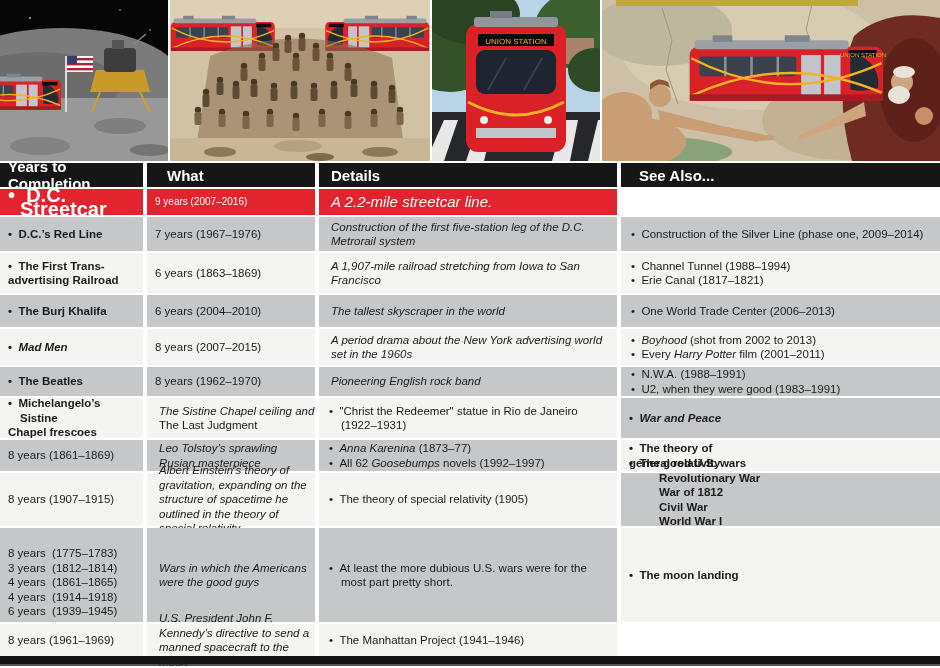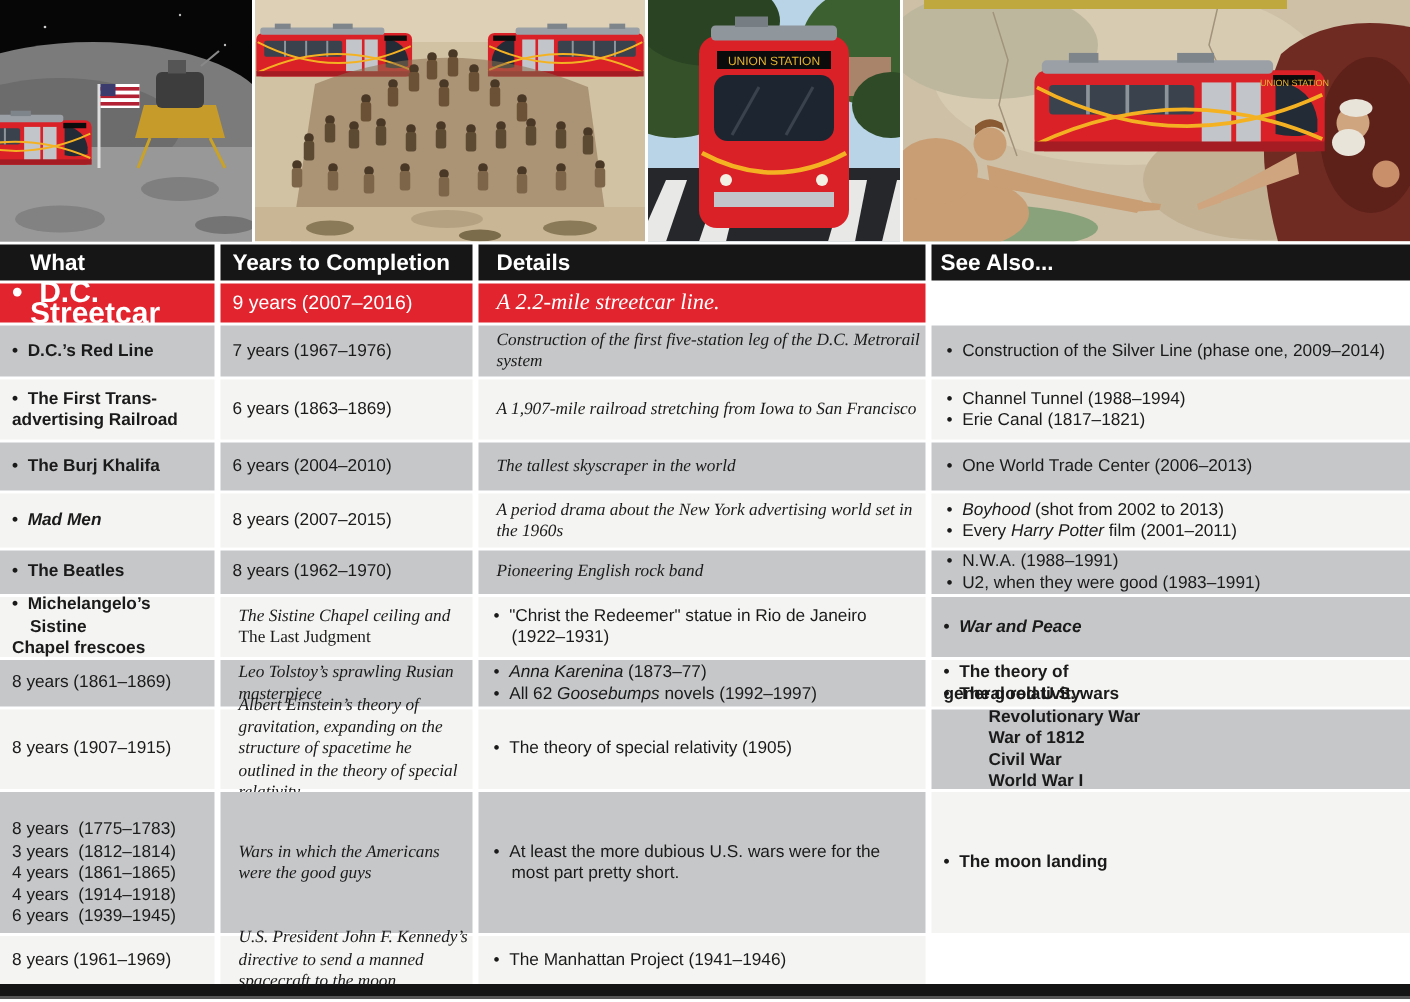--- a/index.html
+++ b/index.html
@@ -12,39 +12,39 @@
   .panel svg{display:block;}
 
   
   .tablewrap{padding-top:2px;background:#fff;}
   .grid{display:grid;width:940px;
         grid-template-columns:143px 168px 298px 319px;
         grid-template-rows:24px 26px 34px 40px 32px 36px 29px 40px 31px 53px 94px 32px;
         column-gap:4px;row-gap:2px;background:#fff;}
   .hcell{background:#161616;color:#fff;font-weight:bold;font-size:15px;
          display:flex;align-items:center;}
-  .pc0{padding-left:20px;} .pc1{padding-left:8px;} .pc2{padding-left:12px;} .pc3{padding-left:6px;}
+  .pc0{padding-left:20px;} .pc1{padding-left:8px;} .pc2{padding-left:12px;} .pc3{padding-left:18px;}
   .cell{display:flex;flex-direction:column;justify-content:center;
         font-size:11.5px;line-height:14.5px;color:#1a1a1a;}
   .s-red{background:#e2242e;color:#fff;}
   .s-grey{background:#c5c7c9;}
   .s-white{background:#f4f4f2;}
   .s-plain{background:#ffffff;}
   .c-what{padding-left:8px;padding-right:4px;font-weight:bold;}
   .c-years{padding-left:8px;padding-right:4px;}
-  .c-details{padding-left:12px;font-family:Liberation Serif, serif;}
+  .c-details{padding-left:12px;}
   .c-seealso{padding-left:10px;padding-right:8px;}
   .line{display:block;}
   .bl{padding-left:12px;text-indent:-12px;}
   .bl::before{content:"\2022\00a0\00a0";}
   .ind{margin-left:30px;}
   .it{font-style:italic;} .bd{font-weight:bold;}
   .c-years span{white-space:pre-wrap;}
   .s-red.c-what{font-size:20px;}
-  .s-red.c-years{font-size:13px;}
+  .s-red.c-years{font-size:10px;}
   .s-red.c-details{font-size:15px;}
 
   
   .botbar{height:8px;background:#141414;}
   .botedge{height:2px;background:#555;}
 </style>
 </head>
 <body>
 
 <div class="page">
@@ -226,22 +226,22 @@
         <g transform="translate(86,32) scale(0.82)">
             <use href="#tram"></use>
           </g>
         <text x="261" y="57" text-anchor="middle" font-size="6" fill="#e3b32f">UNION STATION</text>
       </svg>
     </div>
   </div>
 
   <div class="tablewrap">
     <div class="grid">
+        <div class="hcell pc1">Years to Completion</div>
         <div class="hcell pc0">What</div>
-        <div class="hcell pc1">Years to Completion</div>
         <div class="hcell pc2">Details</div>
         <div class="hcell pc3">See Also...</div>
         <div class="cell c-what s-red">
           <div class="line bl"><span class="bd">D.C. Streetcar</span></div>
         </div>
         <div class="cell c-years s-red">
           <div class="line"><span class="">9 years (2007–2016)</span></div>
         </div>
         <div class="cell c-details s-red">
           <div class="line"><span class="it ">A 2.2-mile streetcar line.</span></div>

